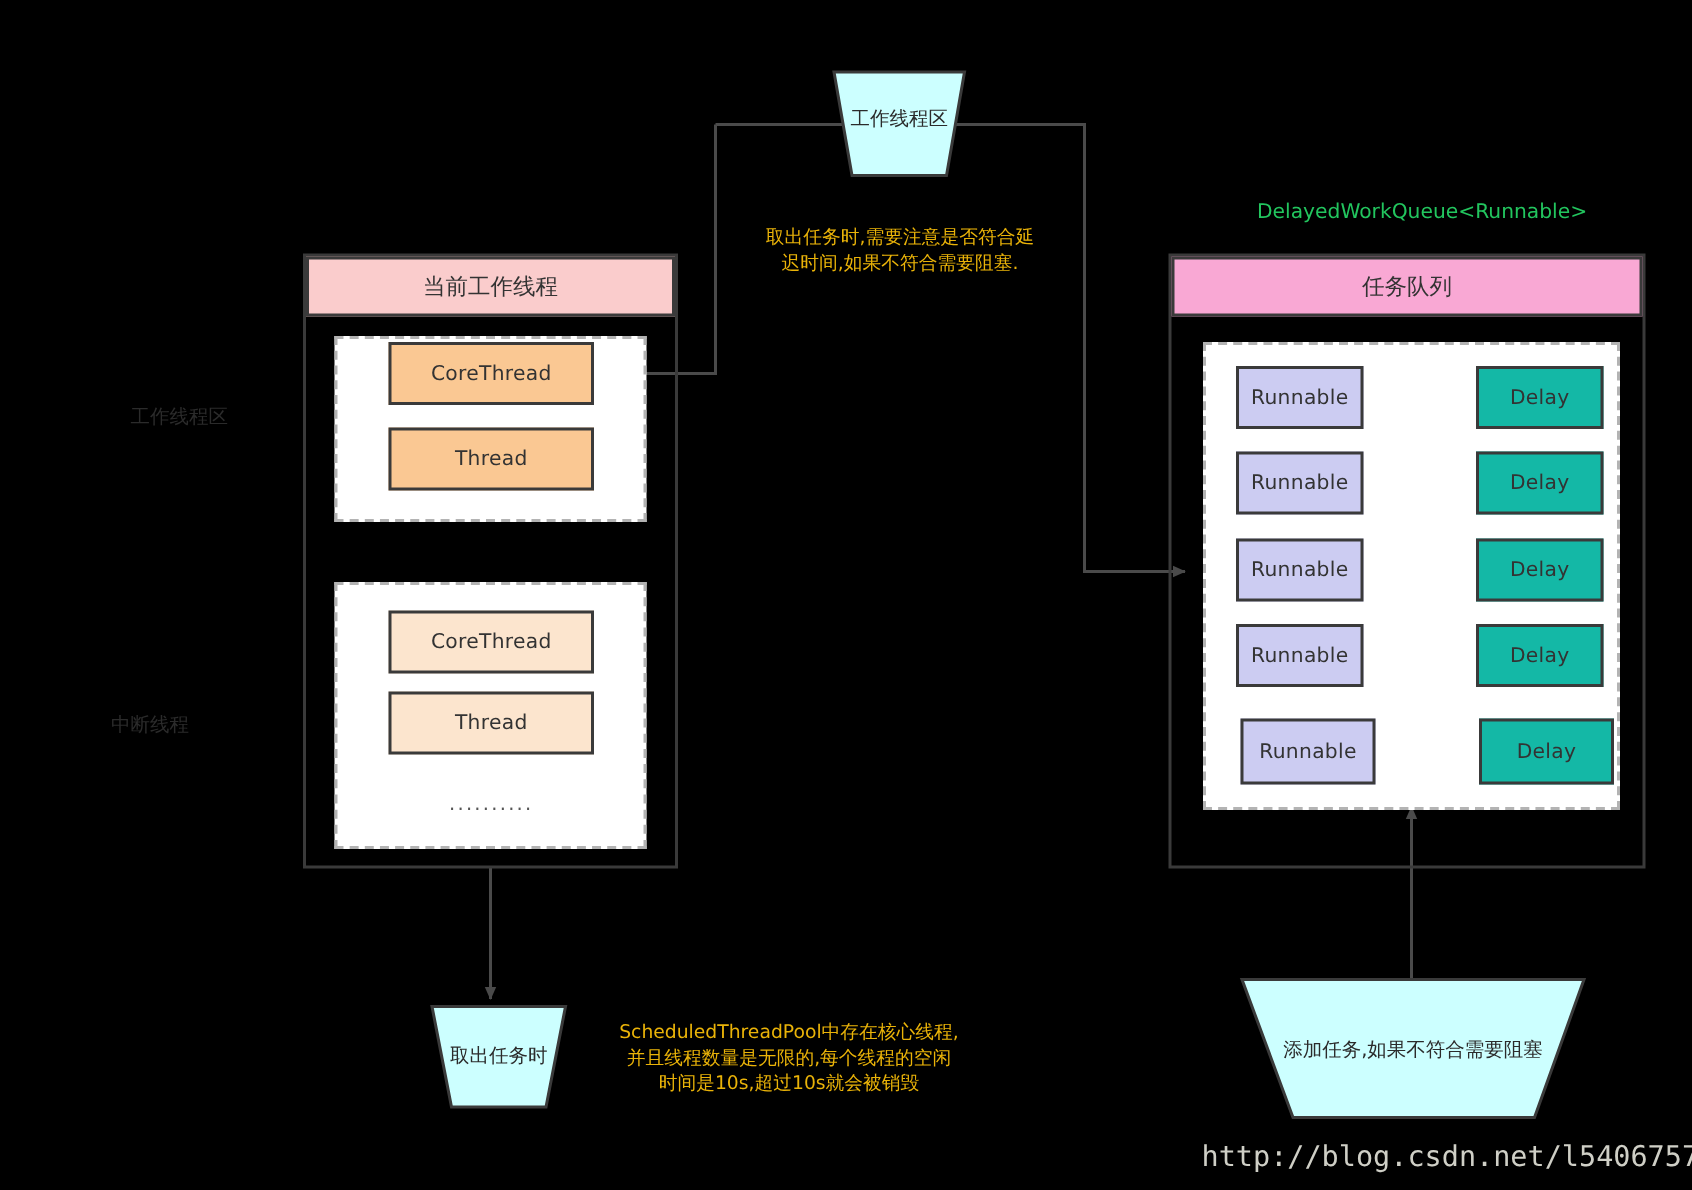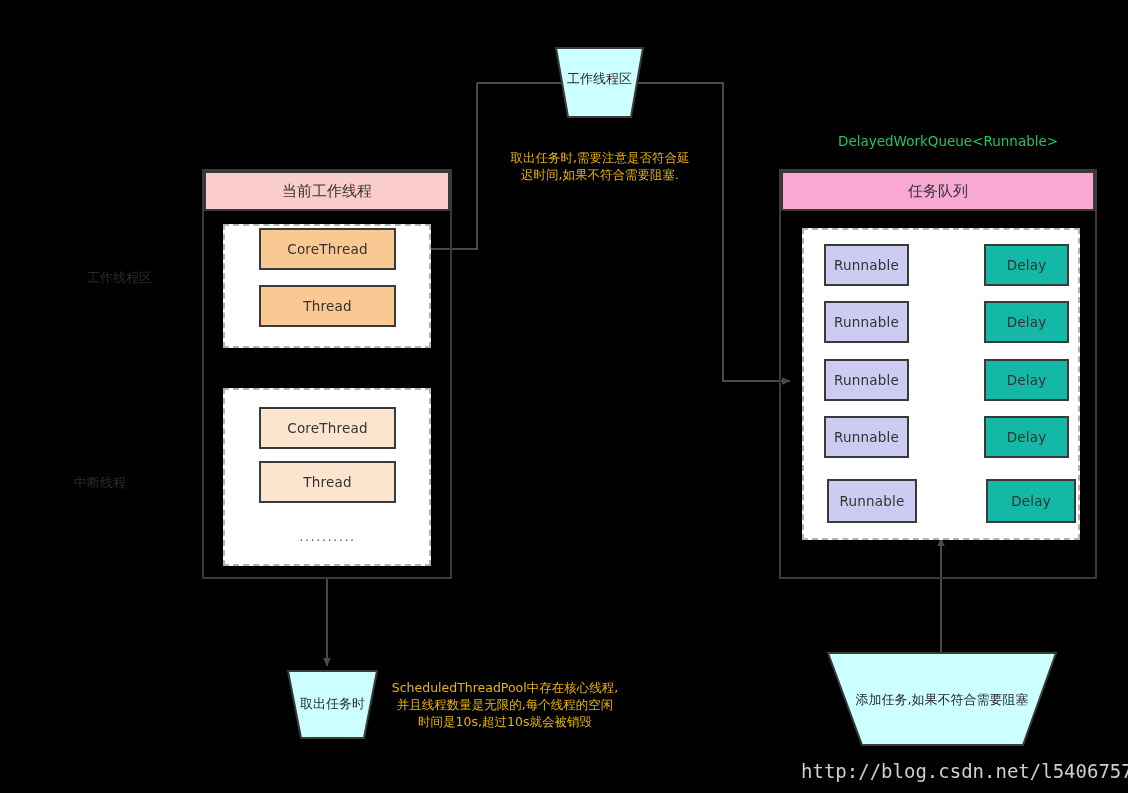--- a/index.html
+++ b/index.html
@@ -247,15 +247,15 @@
 <div class="abs" style="left:288px; top:695px; width:89px;">
   <div class="trap-label">取出任务时</div>
 </div>
 
 <div class="abs" style="left:828px; top:691px; width:228px;">
   <div class="trap-label">添加任务,如果不符合需要阻塞</div>
 </div>
 
 <div class="abs annotation" style="left:505px; top:149px; width:190px;">取出任务时,需要注意是否符合延迟时间,如果不符合需要阻塞.</div>
 
-<div class="abs annotation" style="left:391px; top:679px; width:228px;">ScheduledThreadPool中存在核心线程,并且线程数量是无限的,每个线程的空闲时间是10s,超过10s就会被销毁</div>
+<div class="abs annotation" style="left:412px; top:679px; width:228px;">ScheduledThreadPool中存在核心线程,并且线程数量是无限的,每个线程的空闲时间是10s,超过10s就会被销毁</div>
 
 <div class="abs watermark" style="left:801px; top:760px;">http://blog.csdn.net/l540675759</div>
 
 </body></html>

